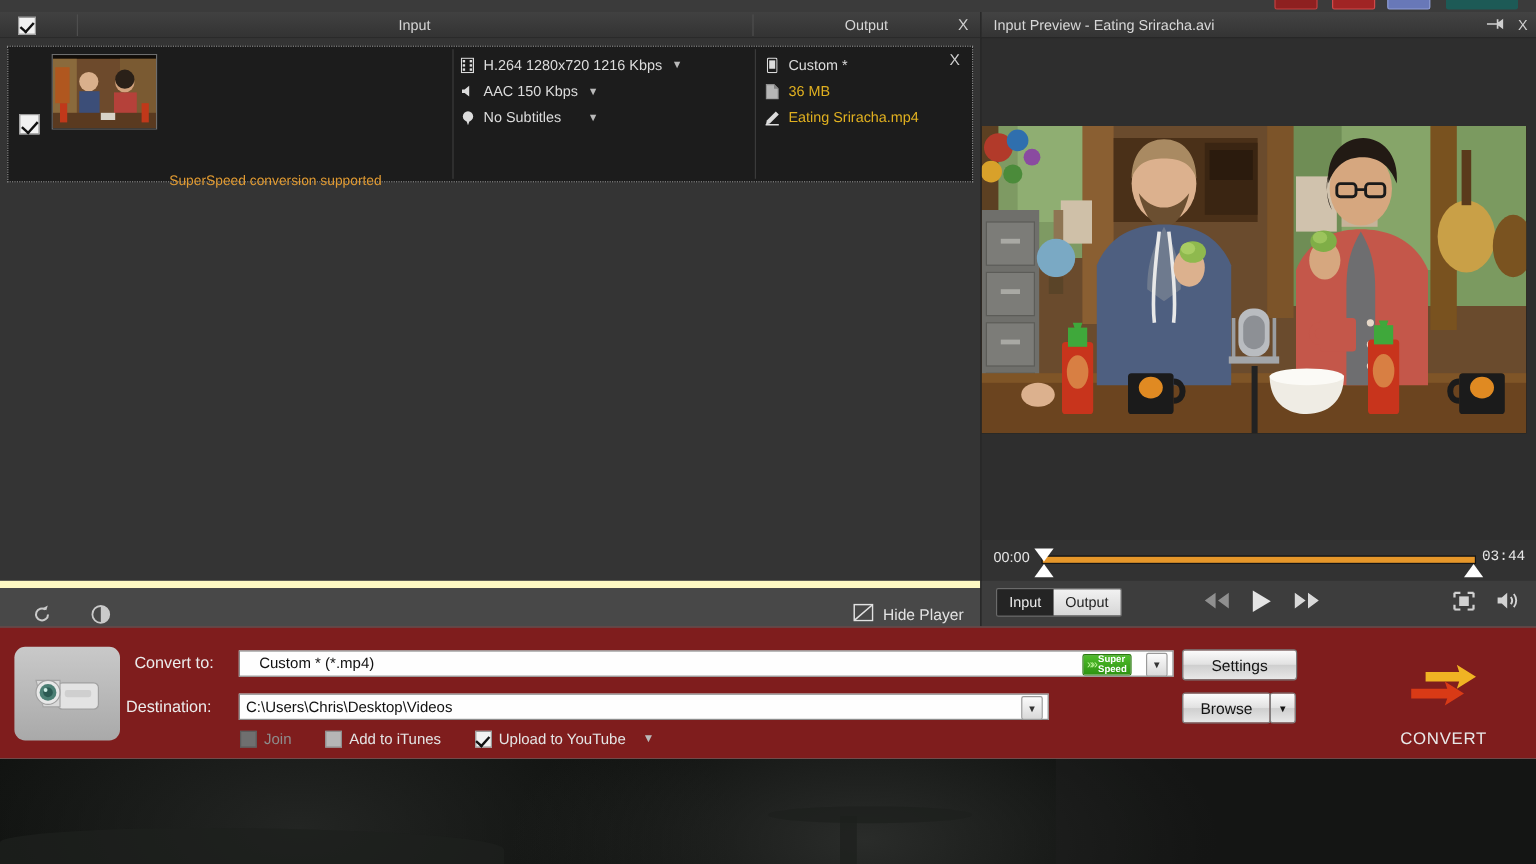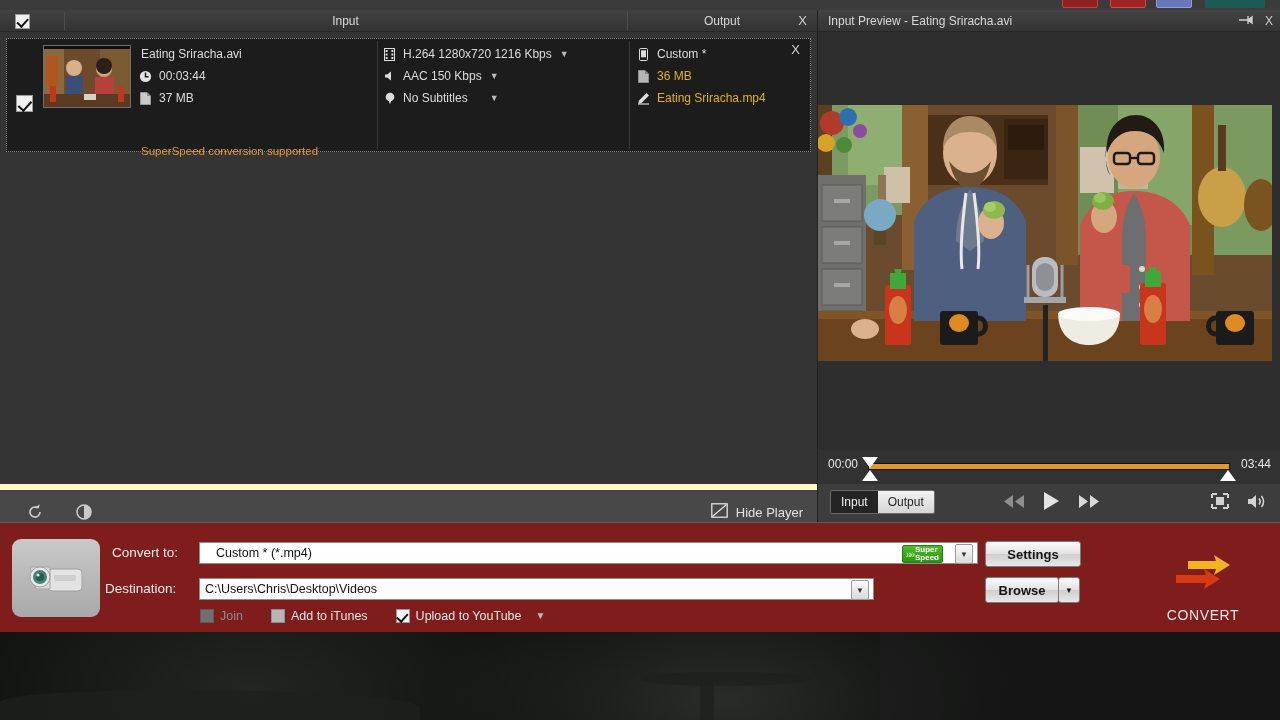--- a/index.html
+++ b/index.html
@@ -234,21 +234,21 @@
     background: linear-gradient(180deg,#fbfbfb,#d9d9d9);
     border: 1px solid #9a9a9a; border-radius: 2px;
     display: flex; align-items: center; justify-content: center;
     color: #333; font-size: 8px; cursor: pointer;
   }
   .btn3d {
     position: absolute; height: 26px;
     background: linear-gradient(180deg,#fcfcfc 0%,#e2e2e2 48%,#cfcfcf 52%,#e8e8e8 100%);
     border: 1px solid #7d7d7d; border-radius: 3px;
     color: #141414; font-size: 13px;
-    display: flex; align-items: center; justify-content: center; cursor: pointer; font-weight: bold;
+    display: flex; align-items: center; justify-content: center; cursor: pointer;
   }
   .cbrow {
     position: absolute; left: 200px; top: 600px; height: 22px;
     display: flex; align-items: center; gap: 6px;
   }
   .cbitem { display: flex; align-items: center; gap: 6px; color: #e4e4e4; font-size: 12.5px; cursor: pointer; }
   .cbitem.disabled { color: #8d8d8d; }
   .convert-zone {
     position: absolute; right: 22px; top: 24px; width: 110px; height: 76px;
     display: flex; flex-direction: column; align-items: center; justify-content: flex-end;
@@ -311,43 +311,20 @@
               <rect x="74" y="40" width="6" height="16" fill="#c0381a"></rect>
               <rect x="40" y="48" width="12" height="6" fill="#d8d2c6"></rect>
             </svg>
           </div>
 
           
           <div class="col-div" style="left:370px;"></div>
           <div class="col-div" style="left:622px;"></div>
 
           
-          <div class="col-file">
-            <div class="rline title">
-              <span>Eating Sriracha.avi</span>
-            </div>
-            <div class="rline">
-              <span class="ic">
-                <svg width="13" height="13" viewBox="0 0 13 13">
-                  <circle cx="6.5" cy="6.5" r="5.6" fill="#e2e2e2"></circle>
-                  <path d="M6.5 2.6v4.2h3.1" stroke="#1c1c1c" stroke-width="1.5" fill="none"></path>
-                </svg>
-              </span>
-              <span>00:03:44</span>
-            </div>
-            <div class="rline">
-              <span class="ic">
-                <svg width="11" height="13" viewBox="0 0 11 13">
-                  <path d="M0.5 0.5h6.5l3.5 3.5v8.5h-10z" fill="#c9c9c9" stroke="#9a9a9a"></path>
-                  <path d="M7 0.5v3.5h3.5" fill="#8c8c8c"></path>
-                </svg>
-              </span>
-              <span>37 MB</span>
-            </div>
-          </div>
 
           <div class="superspeed-note">SuperSpeed conversion supported</div>
 
           
           <div class="col-codec">
             <div class="rline">
               <span class="ic">
                 <svg width="11" height="13" viewBox="0 0 11 13">
                   <rect x="0.5" y="0.5" width="10" height="12" fill="none" stroke="#dcdcdc"></rect>
                   <rect x="1.6" y="2" width="2" height="2" fill="#dcdcdc"></rect>
@@ -566,21 +543,21 @@
       </div>
 
       <div class="seek-wrap">
         <span class="seek-time" style="left:10px;">00:00</span>
         <div class="seek-track">
           <div class="seek-fill" style="width:100%;"></div>
         </div>
         <div class="marker down" style="left:44px;"></div>
         <div class="marker up" style="left:44px;"></div>
         <div class="marker up" style="left:402px;"></div>
-        <span class="seek-time" style="right:10px;">03:44</span>
+        <span class="seek-time" style="right:10px;font-family:Liberation Mono, monospace;">03:44</span>
       </div>
 
       <div class="transport">
         <div class="io-toggle">
           <div class="io-in">Input</div>
           <div class="io-out">Output</div>
         </div>
         <div class="tr-btns">
           <span>
             <svg width="22" height="15" viewBox="0 0 22 15">

